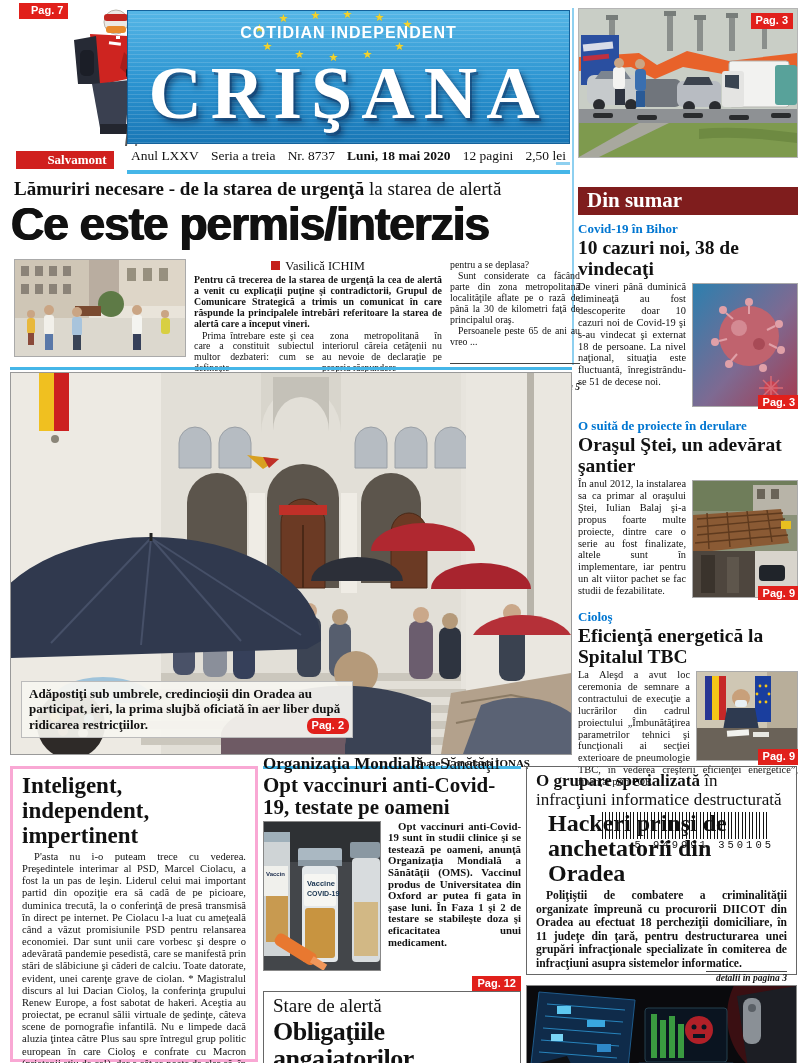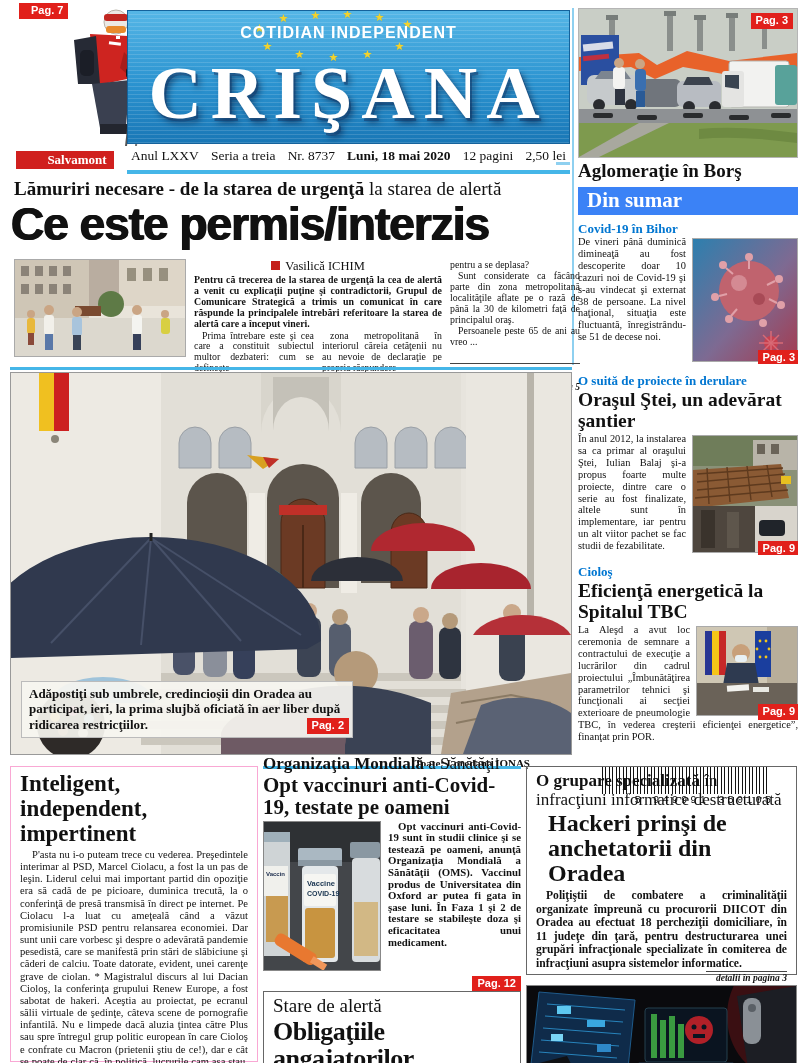--- a/index.html
+++ b/index.html
@@ -47,21 +47,21 @@
     font-size:13.5px; padding:0 4px;
   }
   .info-strip .b { font-weight:bold; }
   .masthead-rule { position:absolute; left:127px; top:170px; width:443px; height:4px; background:#45b6e8; }
   
   .promo-photo { position:absolute; left:578px; top:8px; width:220px; height:150px; border:1px solid #b5b5b5; }
   .promo-photo .badge { position:absolute; top:4px; right:4px; }
   .promo-headline { position:absolute; left:578px; top:160px; width:220px; font-weight:bold; font-size:19px; }
   .dinsumar {
     position:absolute; left:578px; top:187px; width:220px; height:28px;
-    background:#3b82f6; color:#fff; font-weight:bold; font-size:21px;
+    background:#7f1d1d; color:#fff; font-weight:bold; font-size:21px;
     line-height:27px; padding-left:9px;
   }
   .v-divider { position:absolute; left:572px; top:8px; width:2px; height:357px; background:#8ed0f0; }
   .v-dash { position:absolute; left:556px; top:162px; width:14px; height:3px; background:#8ed0f0; }
   
   .sidebar { position:absolute; left:578px; top:221px; width:220px; }
   .side-item { margin-bottom:9px; overflow:hidden; }
   .side-kicker { color:#0076d1; font-weight:bold; font-size:13px; line-height:15px; }
   .side-head { font-weight:bold; font-size:19.5px; line-height:21px; margin:1px 0 2px; }
   .side-body { font-size:10.4px; line-height:11.9px; text-align:justify; }
@@ -99,25 +99,25 @@
   }
   .blue-rule2 { position:absolute; left:10px; top:367px; width:562px; height:3px; background:#45b6e8; }
   
   .church { position:absolute; left:10px; top:372px; width:562px; height:383px; border:1px solid #999; }
   .church svg { display:block; }
   .caption-box {
     position:absolute; left:10px; bottom:16px; width:332px;
     background:rgba(246,245,240,.93); border:1px solid #bbb;
     padding:4px 7px 5px; font-weight:bold; font-size:13px; line-height:15.5px;
   }
-  .caption-box .badge { position:absolute; right:3px; bottom:3px; }
+  .caption-box .badge { position:absolute; right:3px; bottom:3px;border-radius:7px; }
   .photo-credit { position:absolute; left:10px; top:757px; width:520px; text-align:right; font-weight:bold; font-size:11px; }
   
   .bottom { position:absolute; left:10px; top:766px; width:785px; height:296px; display:flex; gap:5px; }
-  .opinion { width:248px; flex:none; border:1px solid #f9a8d4; padding:4px 9px; }
+  .opinion { width:248px; flex:none; border:3px solid #f9a8d4; padding:4px 9px; }
   .opinion h2 { font-size:23px; line-height:25px; margin-bottom:3px; }
   .opinion .body { font-size:10.6px; line-height:12.15px; text-align:justify; text-indent:12px; }
   .who { width:258px; flex:none; border-top:3px solid #45b6e8; padding-top:3px; display:flex; flex-direction:column;justify-content:center; }
   .who-kicker { font-size:17px; line-height:19px; }
   .who-kicker .b { font-weight:bold; }
   .who h2 { font-size:21px; line-height:22px; margin:1px 0 3px; }
   .who-row { display:flex; gap:7px; }
   .vaccine-ph { width:118px; height:150px; flex:none; border:1px solid #888; }
   .who-body { font-weight:bold; font-size:10.8px; line-height:11.6px; text-align:justify; text-indent:10px; }
   .who-badge-row { text-align:right; margin-top:2px; }
@@ -231,29 +231,29 @@
       <rect x="58" y="106" width="20" height="5" rx="2" fill="#2a2c2e"></rect>
       <rect x="104" y="104" width="20" height="5" rx="2" fill="#2a2c2e"></rect>
       <rect x="150" y="106" width="20" height="5" rx="2" fill="#2a2c2e"></rect>
       <rect x="192" y="104" width="20" height="5" rx="2" fill="#2a2c2e"></rect>
       <path d="M0 114 L218 114 L218 148 L0 148 Z" fill="#7e9a4e"></path>
       <path d="M0 148 L60 114 L90 114 L20 148 Z" fill="#a8a89e"></path>
       <path d="M120 120 Q160 116 218 124 L218 134 Q160 126 120 130 Z" fill="#6e8a42"></path>
     </svg>
     <span class="badge">Pag. 3</span>
   </div>
-  <div class="promo-headline">Aglomeraţie în Borş</div>
   <div class="dinsumar">Din sumar</div>
   <div class="v-divider"></div>
   <div class="v-dash"></div>
 
   <div class="sidebar">
 
     <div class="side-item">
       <div class="side-kicker">Covid-19 în Bihor</div>
+      <div class="side-head">10 cazuri noi, 38 de vindecaţi</div>
       <div class="side-body">
         <span class="side-fig">
           <svg class="ph" width="104" height="122" viewBox="0 0 104 122" style="border:1px solid #aaa">
             <defs>
                 <linearGradient id="vg" x1="0" y1="0" x2="1" y2="1">
               <stop offset="0" stop-color="#2d7fae"></stop>
                   <stop offset=".55" stop-color="#7e6a92"></stop>
                   <stop offset="1" stop-color="#a43b50"></stop>
             </linearGradient>
               </defs>
@@ -277,21 +277,21 @@
             <circle cx="78" cy="104" r="7" fill="#c8404e"></circle>
             <g stroke="#d86a76" stroke-width="1.5">
               <line x1="78" y1="92" x2="78" y2="116"></line>
                 <line x1="66" y1="104" x2="90" y2="104"></line>
               <line x1="70" y1="96" x2="86" y2="112"></line>
                 <line x1="86" y1="96" x2="70" y2="112"></line>
             </g>
           </svg>
           <span class="badge">Pag. 3</span>
         </span>
-        <span>De vineri până duminică dimineaţă au fost descoperite doar 10 cazuri noi de Covid-19 şi s-au vindecat şi externat 38 de persoane. La nivel naţional, situaţia este fluctuantă, înregistrându-se 51 de decese noi.</span>
+        <span>De vineri până duminică dimineaţă au fost descoperite doar 10 cazuri noi de Covid-19 şi s-au vindecat şi externat 18 de persoane. La nivel naţional, situaţia este fluctuantă, înregistrându-se 51 de decese noi.</span>
       </div>
     </div>
 
     <div class="side-item">
       <div class="side-kicker">O suită de proiecte în derulare</div>
       <div class="side-head">Oraşul Ştei, un adevărat şantier</div>
       <div class="side-body">
         <span class="side-fig">
           <svg class="ph" width="104" height="116" viewBox="0 0 104 116" style="border:1px solid #aaa">
             <rect width="104" height="116" fill="#8a9178"></rect>

